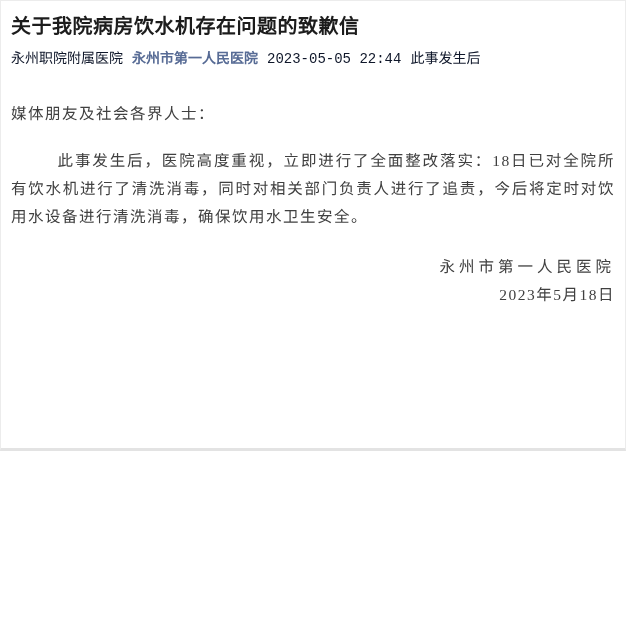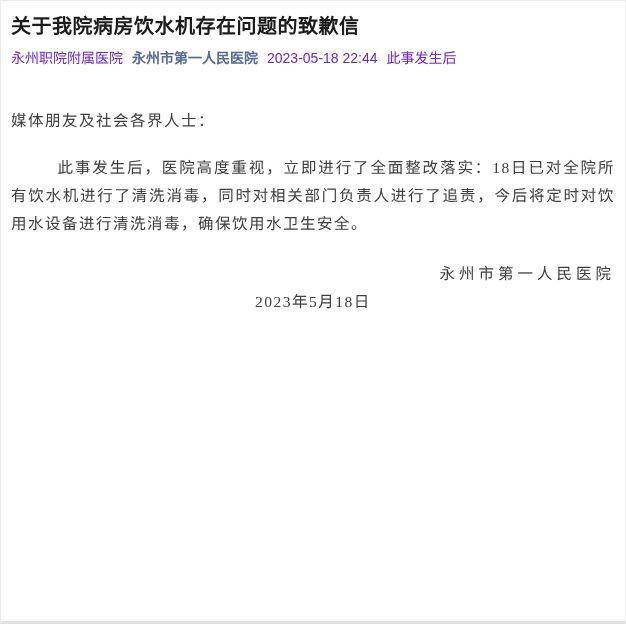--- a/index.html
+++ b/index.html
@@ -3,21 +3,21 @@
 <meta charset="utf-8">
 <style>
   html, body {
     margin: 0;
     padding: 0;
     background: #ffffff;
   }
   .page {
     position: relative;
     width: 626px;
-    height: 624px;
+    height: 451px;
     box-sizing: border-box;
     background: #ffffff;
     border: 1px solid #ececec;
     border-bottom: 3px solid #e3e3e3;
     overflow: hidden;
     font-family: "Liberation Sans", sans-serif;
   }
   .inner {
     padding: 0 10px;
   }
@@ -34,30 +34,31 @@
   .byline {
     margin-top: 9px;
     font-size: 14px;
     line-height: 18px;
     display: flex;
     align-items: baseline;
     gap: 9px;
     white-space: nowrap;
   }
   .meta-gray {
-    color: #6d28d9;
+    color: #0f172a;
+    font-family: Liberation Mono, monospace;
   }
   .account-link {
     color: #576b95;
     font-weight: 600;
     text-decoration: none;
     cursor: pointer;
   }
   .article-body {
-    margin-top: 40px;
+    margin-top: 32px;
     font-family: "Liberation Serif", "DejaVu Serif", serif;
     font-size: 15.5px;
     line-height: 28px;
     color: #404040;
     letter-spacing: 1.5px;
     text-align: justify;
   }
   .article-body p {
     margin: 0;
   }
@@ -73,35 +74,34 @@
     text-align: right;
   }
   .signature {
     letter-spacing: 4px;
     margin: 0;
   }
   .sign-date {
     margin: 0;
     margin-top: 19px;
     letter-spacing: 1.5px;
-    text-align: center;
   }
 </style>
 </head>
 <body>
 
 <div class="page">
   <div class="inner">
 
     <h1 class="article-title">关于我院病房饮水机存在问题的致歉信</h1>
 
     <div class="byline">
       <span class="meta-gray">永州职院附属医院</span>
       <a class="account-link">永州市第一人民医院</a>
-      <span class="meta-gray">2023-05-18 22:44</span>
+      <span class="meta-gray">2023-05-05 22:44</span>
       <span class="meta-gray">此事发生后</span>
     </div>
 
     <div class="article-body">
       <p class="greeting">媒体朋友及社会各界人士：</p>
 
 
 
       <p class="para">此事发生后，医院高度重视，立即进行了全面整改落实：18日已对全院所有饮水机进行了清洗消毒，同时对相关部门负责人进行了追责，今后将定时对饮用水设备进行清洗消毒，确保饮用水卫生安全。</p>
 

